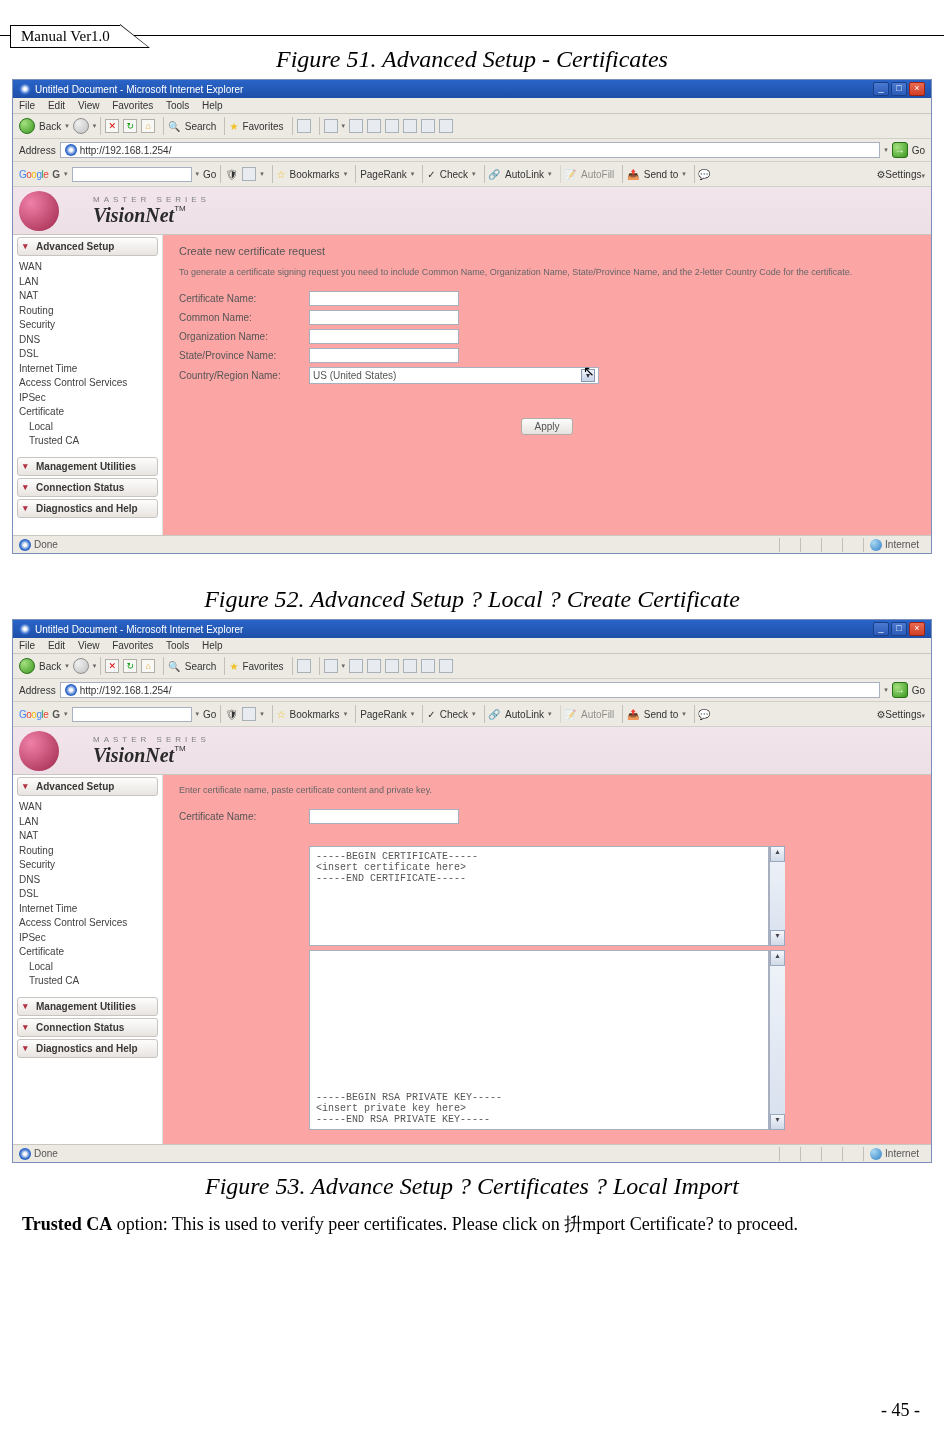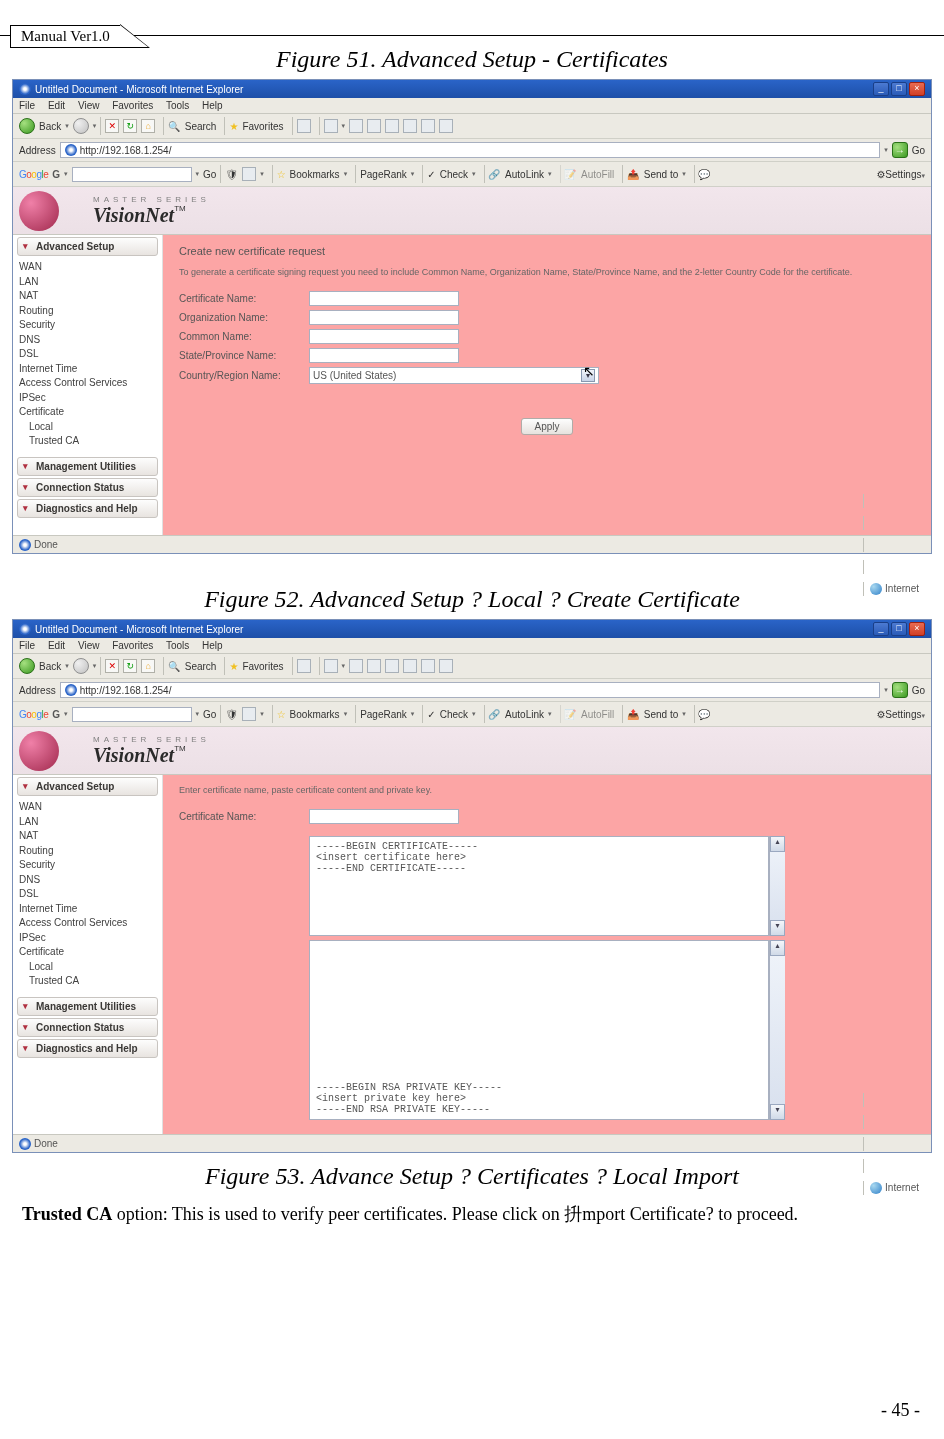--- a/index.html
+++ b/index.html
@@ -76,21 +76,21 @@
     .cert-textarea { width: 460px; background:#fff; border:1px solid #a8b0c0; padding:4px 6px; font-family: "Courier New", monospace; font-size:10px; color:#555; }
     .cert-textarea.small { height: 100px; }
     .cert-textarea.large { height: 180px; }
     .vscroll { width:16px; background:linear-gradient(#f0f4fa,#d8e0ee); border-left:1px solid #a8b0c0; display:flex; flex-direction:column; }
     .vscroll .sbtn { height:16px; background:linear-gradient(#f4f6fa,#d0dae8); border:1px solid #9aa8c0; text-align:center; font-size:8px; color:#445; }
     .ta-wrap { display:flex; align-items:stretch; }
 
     .statusbar { background:#eceae3; border-top:1px solid #c8c8c0; display:flex; align-items:center; justify-content:space-between; padding:2px 6px; height:18px; }
     .sb-left { display:flex; align-items:center; gap:3px; color:#555; }
     .sb-icon { width:12px; height:12px; display:inline-block; }
-    .sb-right { display:flex; align-items:flex-start; gap:8px; color:#555;flex-direction:column; }
+    .sb-right { display:flex; align-items:flex-end; gap:8px; color:#555; }
     .sb-cell { border-left:1px solid #c0c0b8; padding:0 6px; height:14px; display:flex; align-items:center; gap:3px; }
     .globe { width:12px; height:12px; border-radius:50%; background: radial-gradient(circle at 30% 30%, #a8d8f0, #3080c8); display:inline-block; }
 
     
     .body-text { font-size: 18px; padding: 6px 22px 0; line-height: 1.4; }
     .body-text .bold { font-weight: bold; }
 
     
     .page-footer { position: absolute; bottom: 18px; right: 24px; font-size: 18px; }
   </style>
@@ -252,25 +252,25 @@
       <div class="accordion-head">Diagnostics and Help</div>
     </div>
     <div class="main-pane" style="min-height:300px;">
       <div class="section-title">Create new certificate request</div>
       <div class="section-note">To generate a certificate signing request you need to include Common Name, Organization Name, State/Province Name, and the 2-letter Country Code for the certificate.</div>
       <div class="form-row">
           <label>Certificate Name:</label>
           <span class="text-input"></span>
         </div>
       <div class="form-row">
-          <label>Organization Name:</label>
+          <label>Common Name:</label>
           <span class="text-input"></span>
         </div>
       <div class="form-row">
-          <label>Common Name:</label>
+          <label>Organization Name:</label>
           <span class="text-input"></span>
         </div>
       <div class="form-row">
           <label>State/Province Name:</label>
           <span class="text-input"></span>
         </div>
       <div class="form-row">
         <label>Country/Region Name:</label>
         <span class="select-input">
           <span>US (United States)</span>
@@ -440,21 +440,21 @@
       <div class="accordion-head">Management Utilities</div>
       <div class="accordion-head">Connection Status</div>
       <div class="accordion-head">Diagnostics and Help</div>
     </div>
     <div class="main-pane">
       <div class="section-note">Enter certificate name, paste certificate content and private key.</div>
       <div class="form-row">
         <label>Certificate Name:</label>
         <span class="text-input"></span>
       </div>
-      <div class="form-row" style="align-items:flex-start; margin-top:12px;">
+      <div class="form-row" style="align-items:flex-start; margin-top:22px;">
         <label style="width:130px;"></label>
         <div class="ta-wrap">
           <div class="cert-textarea small" style="white-space:pre;">-----BEGIN CERTIFICATE-----
 &lt;insert certificate here&gt;
 -----END CERTIFICATE-----</div>
           <div class="vscroll">
             <div class="sbtn">▴</div>
             <div style="flex:1;"></div>
             <div class="sbtn">▾</div>
           </div>

